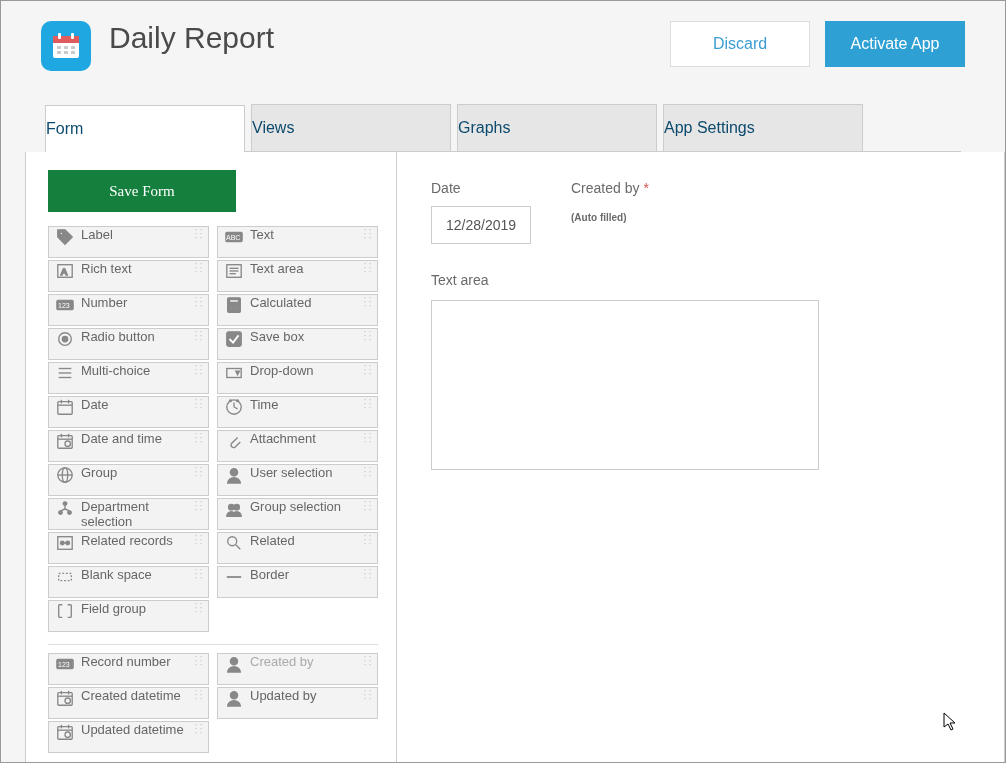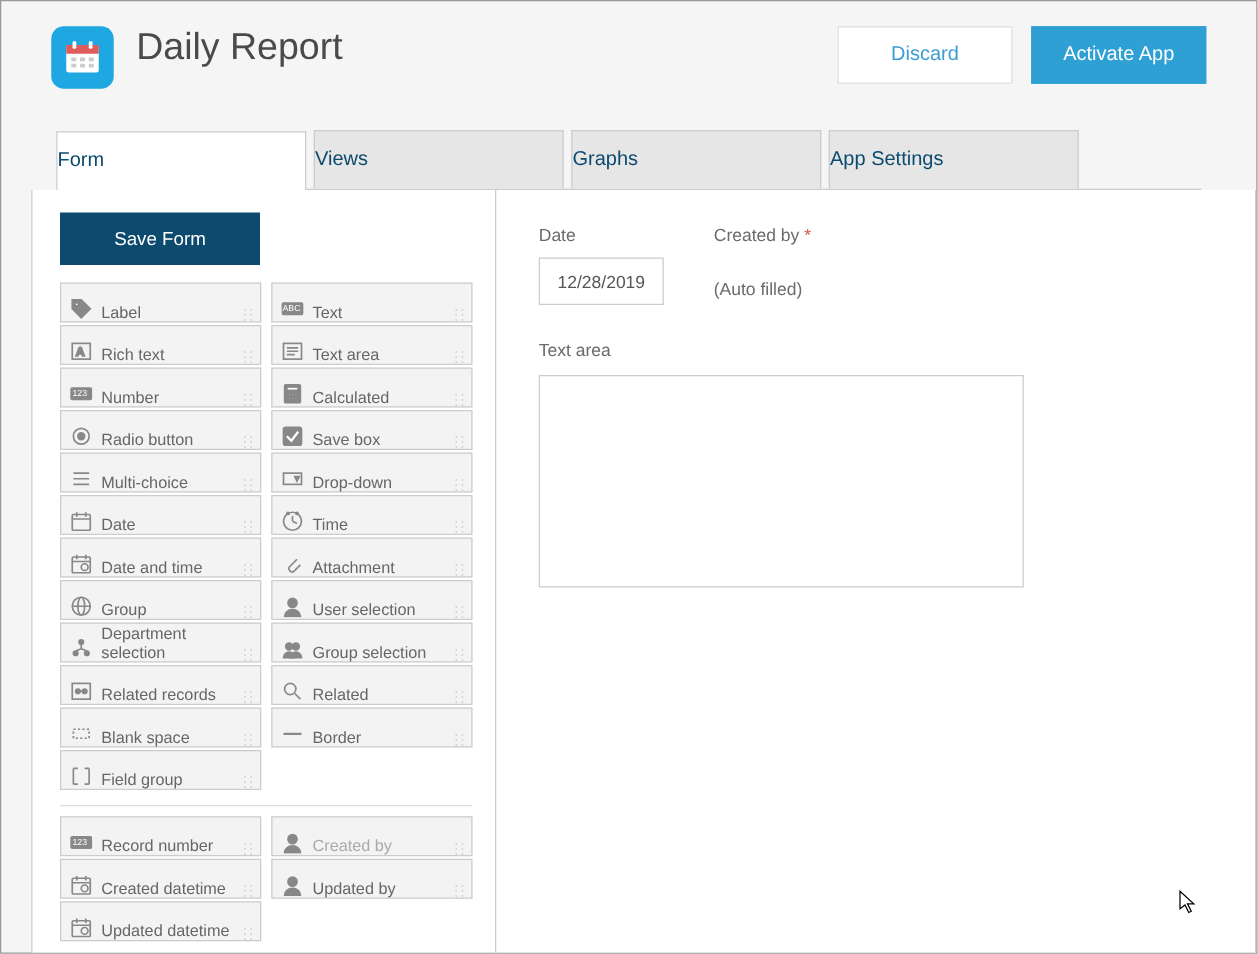--- a/index.html
+++ b/index.html
@@ -85,39 +85,40 @@
     border-top: none;
     margin: 0 0 0 24px;
     height: 620px;
   }
   .palette {
     width: 370px;
     padding: 18px 18px 0 22px;
     flex-shrink: 0;
   }
   .save-form {
-    background: #0c4a6e;
+    background: #15803d;
     color: #fff;
-    width: 160px;
+    width: 188px;
     height: 42px;
     display: inline-flex;
     align-items: center;
     justify-content: center;
     font-size: 15px;
     margin-bottom: 14px;
     cursor: pointer;
+    font-family: Liberation Serif, serif;
   }
   .field-grid {
     display: grid;
     grid-template-columns: 1fr 1fr;
     gap: 2px 8px;
   }
   .field-item {
     display: flex;
-    align-items: flex-end;
+    align-items: flex-start;
     border: 1px solid #ccc;
     background: #f3f3f3;
     height: 32px;
     padding: 0 4px 0 6px;
     font-size: 13px;
     color: #666;
     position: relative;
     cursor: grab;
   }
   .field-item.empty { visibility: hidden; }
@@ -157,21 +158,21 @@
   .form-label { font-size: 14px; color: #6a6a6a; margin-bottom: 10px; }
   .req { color: #d9534f; }
   .date-input {
     border: 1px solid #ccc;
     padding: 10px 14px;
     background: #fff;
     font-size: 14px;
     width: 100px;
     text-align: center;
   }
-  .auto-filled { font-size: 14px; color: #6a6a6a; margin-top: 17px; }
+  .auto-filled { font-size: 10px; color: #6a6a6a; margin-top: 6px; font-weight: bold; }
   .textarea-box {
     border: 1px solid #ccc;
     width: 388px;
     height: 170px;
     background: #fff;
     margin-top: 2px;
   }
 
   .cursor {
     position: absolute;

